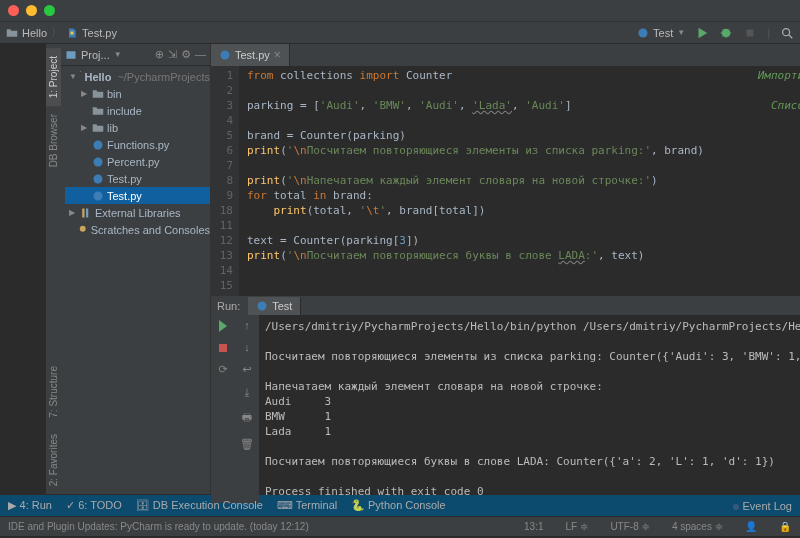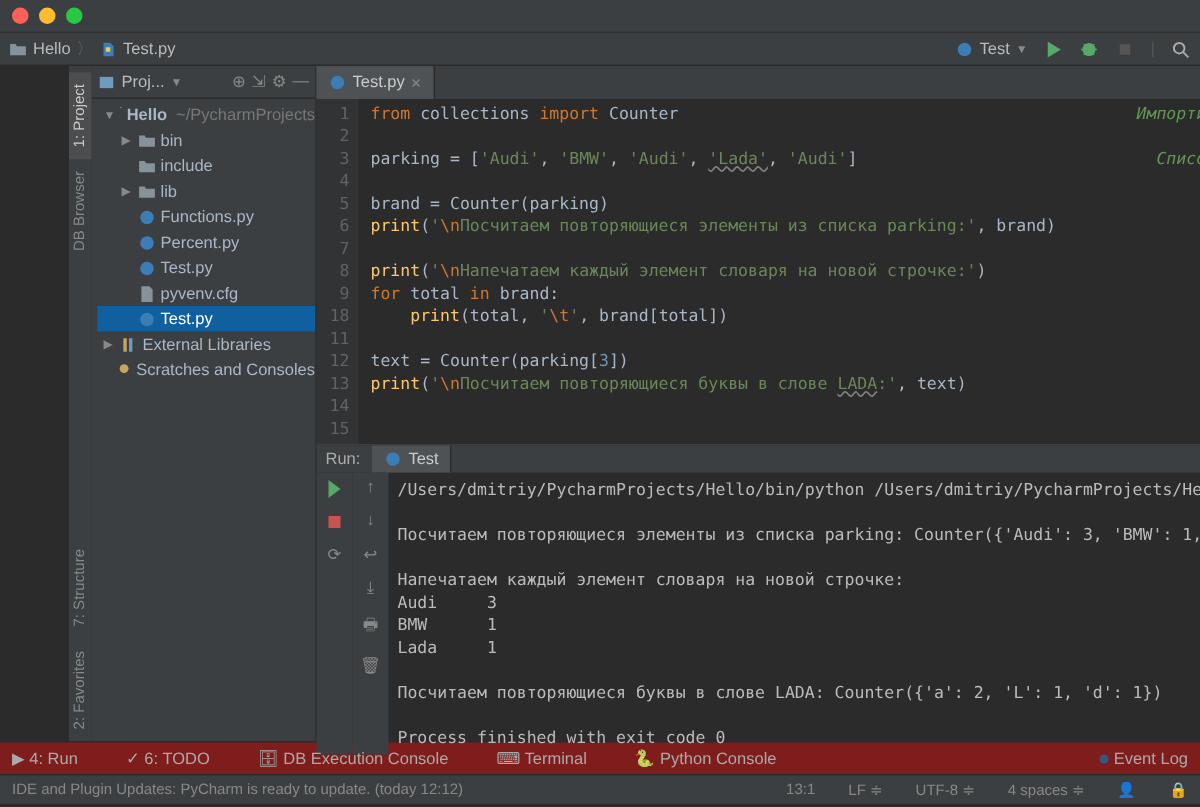--- a/index.html
+++ b/index.html
@@ -34,21 +34,21 @@
 .gutter { width:28px; background:#313335; color:#606366; text-align:right; padding:2px 6px 0 0;}
 .code { flex:1; padding:2px 0 0 8px; position:relative; white-space:pre;}
 .kw{color:#cc7832;} .str{color:#6a8759;} .num{color:#6897bb;} .fn{color:#ffc66d;} .u{text-decoration-line:underline; text-decoration-style:wavy; text-decoration-color:#808080;}
 .linecmt { position:absolute; right:10px; color:#629755; font-style:italic;}
 .runpanel { height:196px; background:#2b2b2b; border-top:1px solid #3c3f41; display:flex; flex-direction:column;}
 .runhdr { height:20px; background:#3c3f41; display:flex; align-items:center; padding:0 6px; gap:8px; color:#aaa;}
 .runbody { flex:1; display:flex;}
 .runtools { width:24px; background:#3c3f41; display:flex; flex-direction:column; align-items:center; padding-top:4px; gap:8px; color:#888;}
 .runtools2 { width:24px; background:#3c3f41; display:flex; flex-direction:column; align-items:center; padding-top:4px; gap:10px; color:#888;}
 .console { flex:1; font-family:Menlo,Consolas,monospace; font-size:11px; padding:4px 6px; color:#bbb; white-space:pre; overflow:hidden; line-height:15px;}
-.bottombar { height:22px; background:#7f1d1d; display:flex; align-items:center; gap:32px; padding:0 8px; color:#aaa; border-top:1px solid #2b2b2b;}
+.bottombar { height:22px; background:#0c4a6e; display:flex; align-items:center; gap:14px; padding:0 8px; color:#aaa; border-top:1px solid #2b2b2b;}
 .bottombar .spacer{flex:1;}
 .statusbar { height:20px; background:#3c3f41; display:flex; align-items:center; padding:0 8px; color:#888; font-size:10px; border-top:1px solid #2b2b2b;}
 .statusbar .r { margin-left:auto; display:flex; gap:22px;}
 .ev { background:#365880; width:6px; height:6px; border-radius:50%; display:inline-block;}
 svg { display:block; }
 .clickable { cursor:pointer; }
 </style>
 </head>
 <body>
 
@@ -199,29 +199,20 @@
             <span>Percent.py</span>
           </div>
           <div class="node" style="padding-left: 16px;">
             <span class="arrow"></span>
             <span class="fico">
               <svg viewBox="0 0 16 16">
                 <circle cx="8" cy="8" r="6" fill="#3b7db4"></circle>
               </svg>
             </span>
             <span>Test.py</span>
-          </div>
-          <div class="node" style="padding-left: 16px;">
-            <span class="arrow"></span>
-            <span class="fico">
-              <svg viewBox="0 0 16 16">
-                <path fill="#87939a" d="M3 1h7l3 3v11H3z"></path>
-              </svg>
-            </span>
-            <span>pyvenv.cfg</span>
           </div>
           <div class="node sel" style="padding-left: 16px;">
             <span class="arrow"></span>
             <span class="fico">
               <svg viewBox="0 0 16 16">
                 <circle cx="8" cy="8" r="6" fill="#3b7db4"></circle>
               </svg>
             </span>
             <span>Test.py</span>
           </div>

